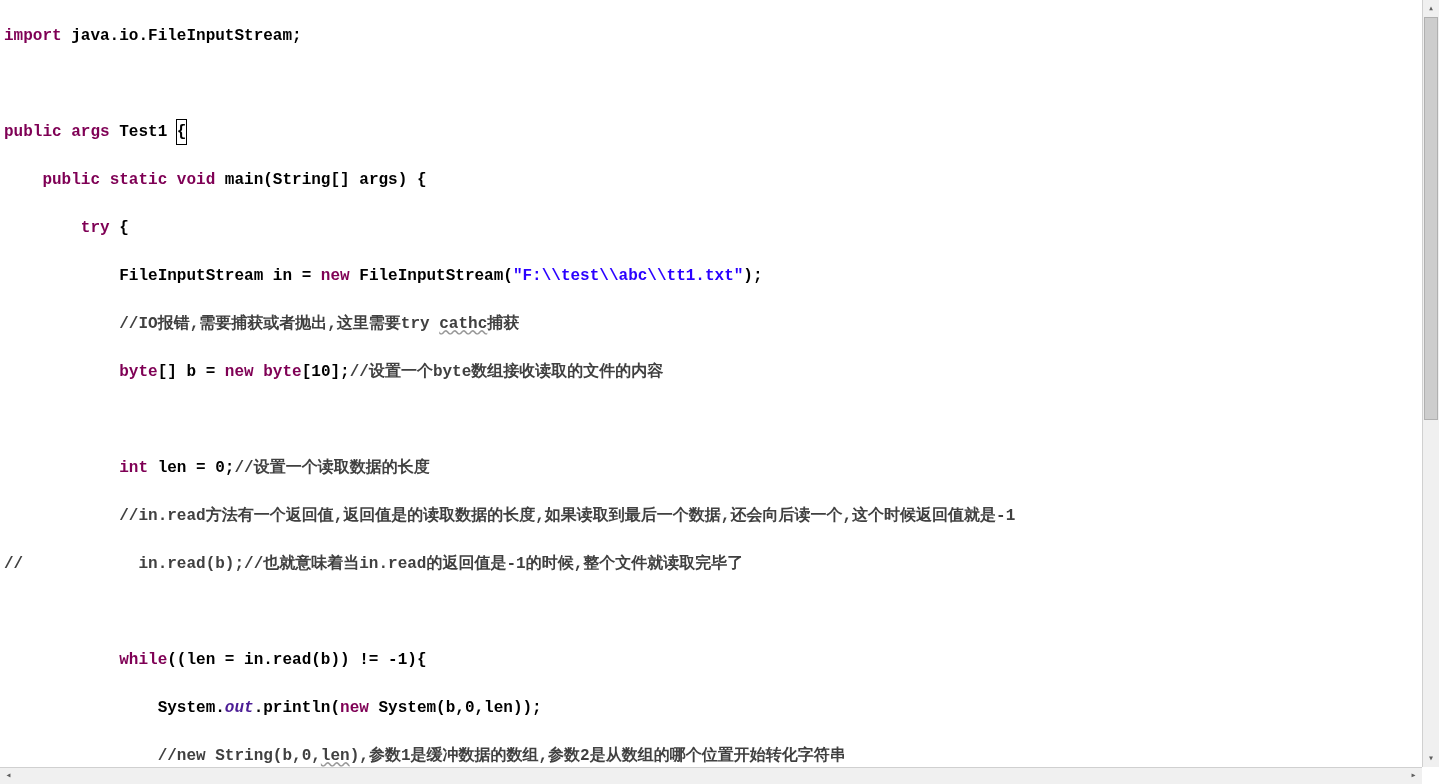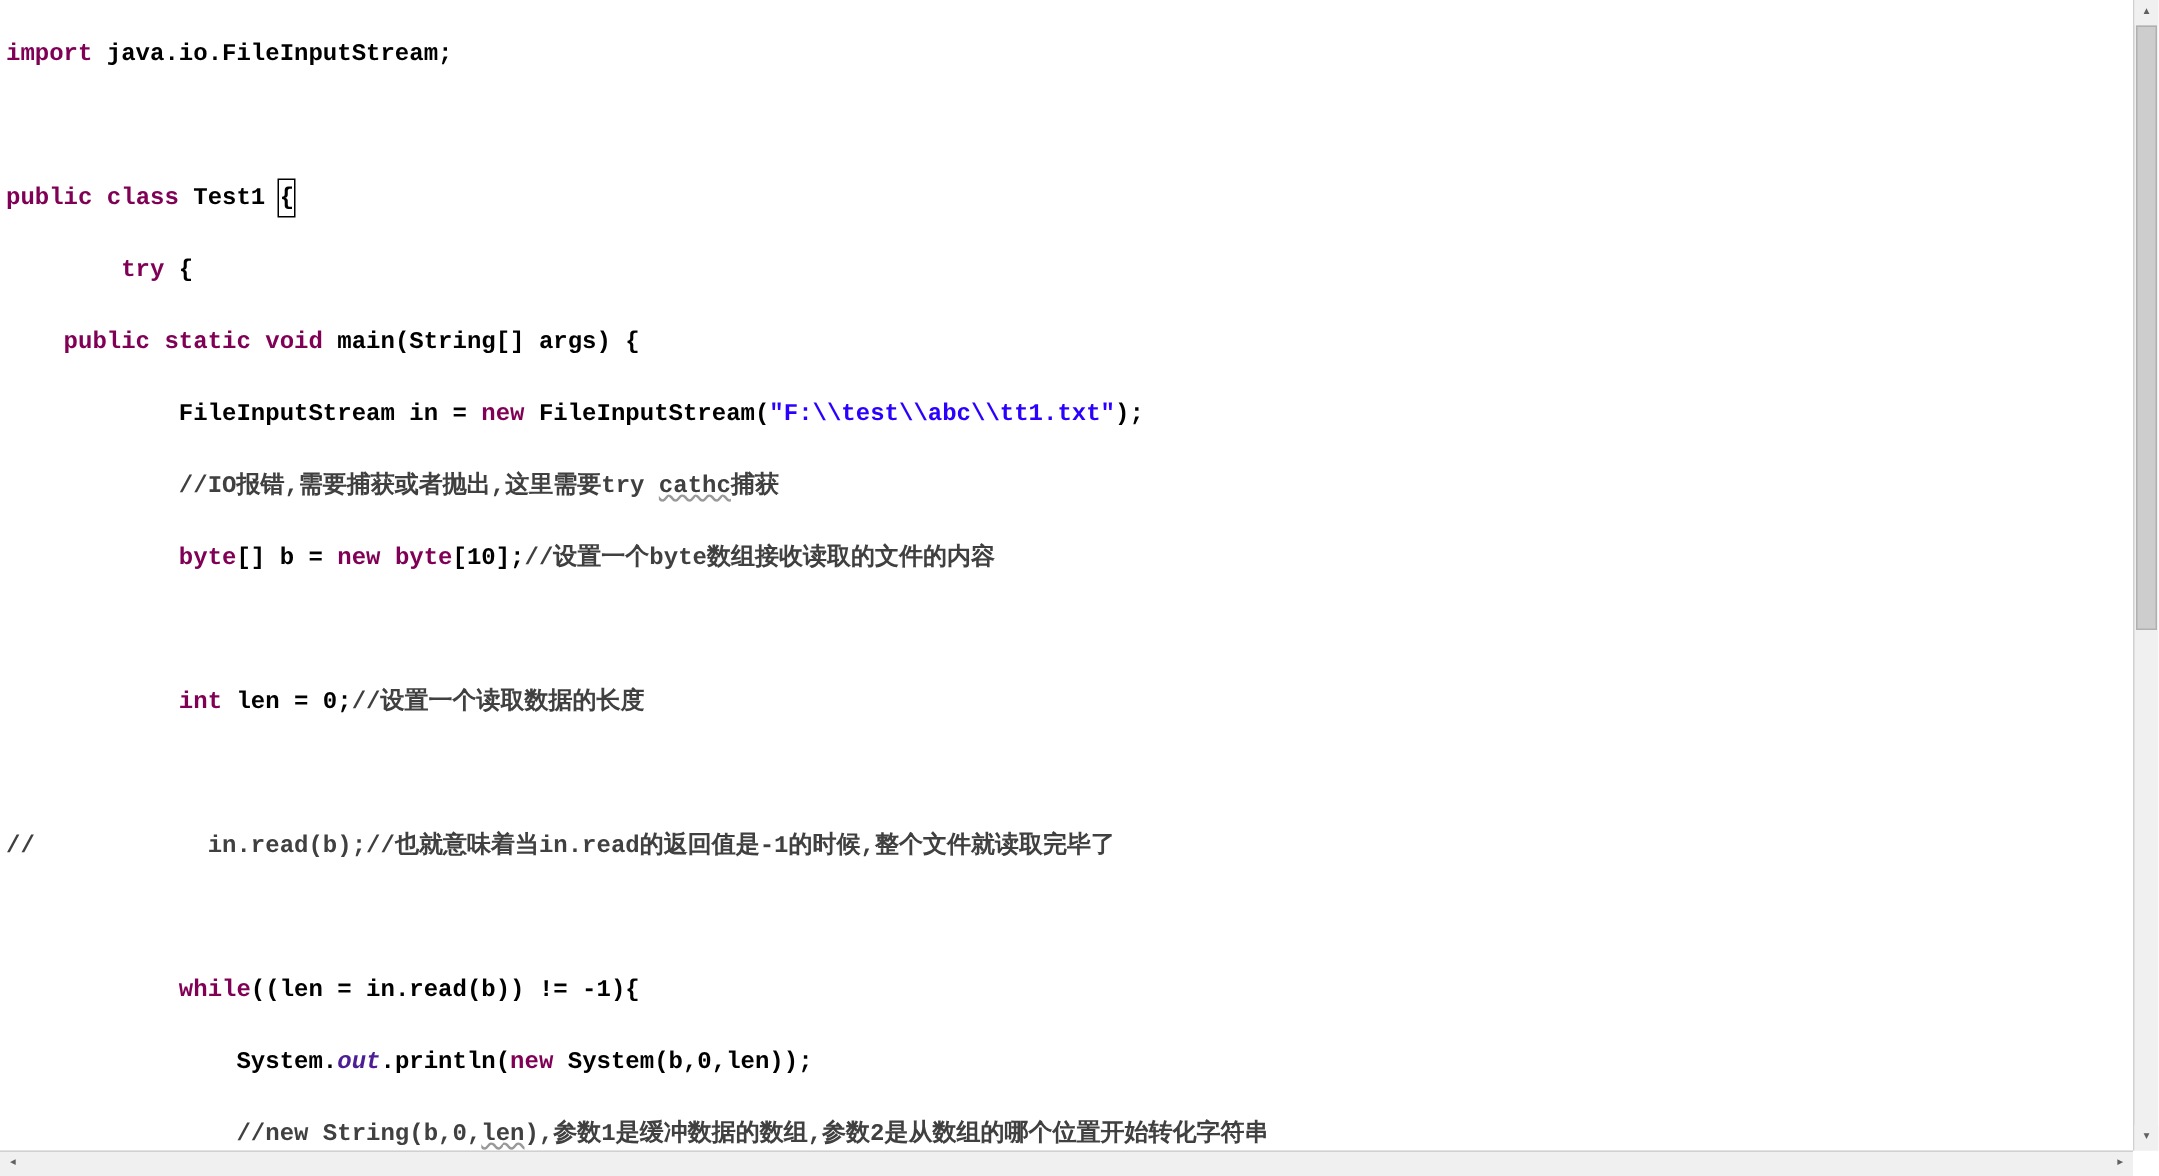--- a/index.html
+++ b/index.html
@@ -94,29 +94,29 @@
   .main-wrap { display: flex; width: 100%; height: calc(100% - 17px); }
 </style>
 </head>
 <body>
 
 <div class="editor-container">
   <div class="main-wrap">
     <div class="code-area">
 <span class="line"><span class="kw">import</span><span class="plain"> java.io.FileInputStream;</span></span>
 <span class="line"></span>
-<span class="line"><span class="kw">public</span><span class="plain"> </span><span class="kw">class</span><span class="plain"> Test1 </span><span class="box-cursor plain">{</span></span>
+<span class="line"><span class="kw">public</span><span class="plain"> </span><span class="kw">args</span><span class="plain"> Test1 </span><span class="box-cursor plain">{</span></span>
+<span class="line"><span>    </span><span class="kw">public</span><span> </span><span class="kw">static</span><span> </span><span class="kw">void</span><span class="plain"> main(String[] args) {</span></span>
 <span class="line"><span>        </span><span class="kw">try</span><span class="plain"> {</span></span>
-<span class="line"><span>    </span><span class="kw">public</span><span> </span><span class="kw">static</span><span> </span><span class="kw">void</span><span class="plain"> main(String[] args) {</span></span>
 <span class="line"><span>            </span><span class="plain">FileInputStream in = </span><span class="kw">new</span><span class="plain"> FileInputStream(</span><span class="str">"F:\\test\\abc\\tt1.txt"</span><span class="plain">);</span></span>
 <span class="line"><span>            </span><span class="cmt">//IO报错,需要捕获或者抛出,这里需要try </span><span class="cmt squiggly">cathc</span><span class="cmt">捕获</span></span>
 <span class="line"><span>            </span><span class="kw">byte</span><span class="plain">[] b = </span><span class="kw">new</span><span> </span><span class="kw">byte</span><span class="plain">[10];</span><span class="cmt">//设置一个byte数组接收读取的文件的内容</span></span>
 <span class="line"></span>
 <span class="line"><span>            </span><span class="kw">int</span><span class="plain"> len = 0;</span><span class="cmt">//设置一个读取数据的长度</span></span>
-<span class="line"><span>            </span></span>
+<span class="line"><span>            </span><span class="cmt">//in.read方法有一个返回值,返回值是的读取数据的长度,如果读取到最后一个数据,还会向后读一个,这个时候返回值就是-1</span></span>
 <span class="line"><span class="cmt">//</span><span class="cmt">            </span><span class="cmt">in.read(b);</span><span class="cmt">//也就意味着当in.read的返回值是-1的时候,整个文件就读取完毕了</span></span>
 <span class="line"></span>
 <span class="line"><span>            </span><span class="kw">while</span><span class="plain">((len = in.read(b)) != -1){</span></span>
 <span class="line"><span>                </span><span class="plain">System.</span><span class="fld">out</span><span class="plain">.println(</span><span class="kw">new</span><span class="plain"> System(b,0,len));</span></span>
 <span class="line"><span>                </span><span class="cmt">//new String(b,0,</span><span class="cmt squiggly">len</span><span class="cmt">),参数1是缓冲数据的数组,参数2是从数组的哪个位置开始转化字符串</span></span>
 
 
 
 
 

